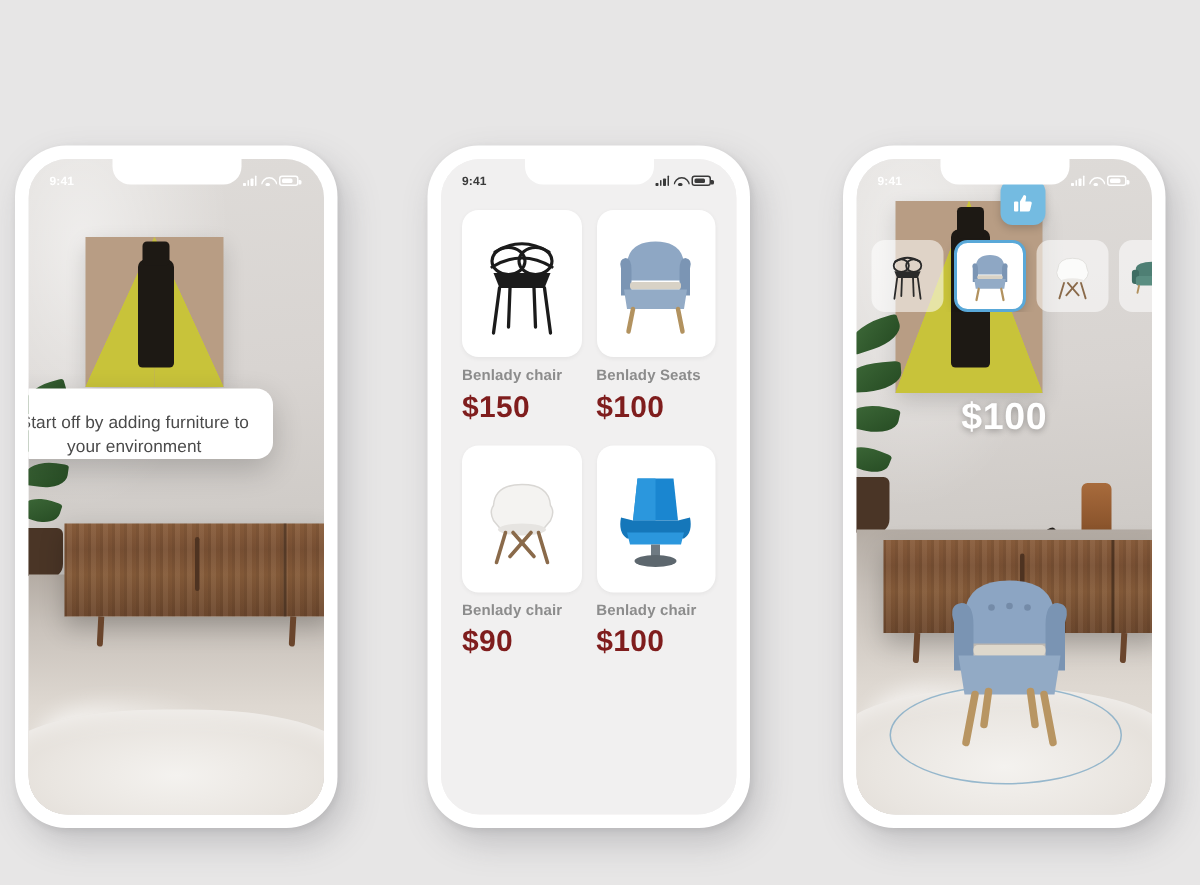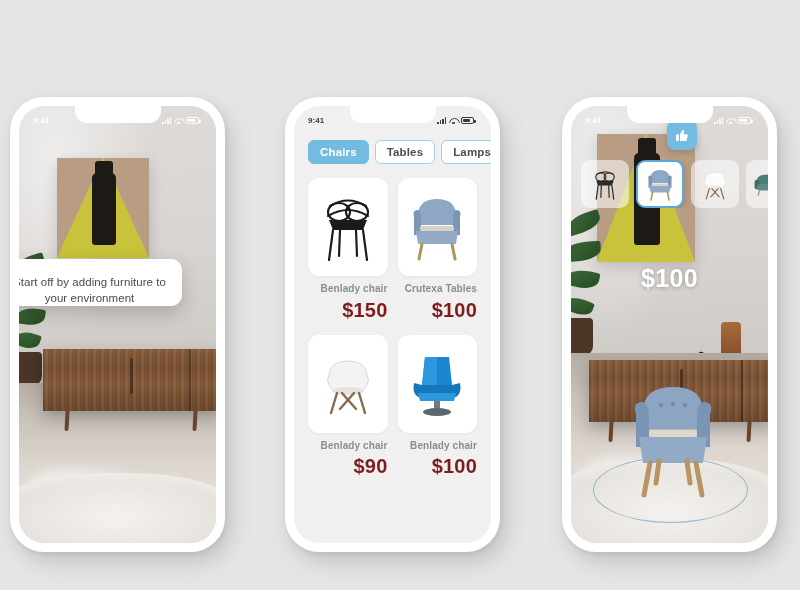--- a/index.html
+++ b/index.html
@@ -196,21 +196,21 @@
     flex:none; padding:5px 11px; border-radius:6px;
     font-size:11.5px; font-weight:bold; letter-spacing:.15px;
     background:#ffffff; border:1.2px solid #9fd0ea; color:#4d4d4d;
     cursor:pointer; white-space:nowrap;
   }
   .tab.active { background:#74bbe1; border-color:#74bbe1; color:#ffffff; }
   .grid {
     display:grid; grid-template-columns:1fr 1fr;
     gap:13px 10px; padding:0 14px;
   }
-  .card { text-align:right; }
+  .card { text-align:left; }
   .thumb {
     background:#ffffff; border-radius:11px;
     height:98px; display:flex; align-items:center; justify-content:center;
     box-shadow:0 1px 3px rgba(0,0,0,.05);
   }
   .pname {
     margin-top:7px; font-size:10px; line-height:12.5px;
     color:#8c8c8c; font-weight:bold; letter-spacing:.1px;
   }
   .pprice {
@@ -318,25 +318,20 @@
       </div>
 
     </div>
   </div>
 
   <div class="phone phone-2">
     <div class="screen">
 
       <div class="catalog">
 
-        <div class="tabs">
-          <button class="tab active">Chairs</button>
-          <button class="tab">Tables</button>
-          <button class="tab">Lamps</button>
-        </div>
 
         <div class="grid">
 
           <div class="card">
             <div class="thumb">
               <svg width="56" height="74" viewBox="0 0 56 74">
                 <g fill="none" stroke="#1b1b1b" stroke-width="2.1" stroke-linecap="round">
                   <ellipse cx="19" cy="22" rx="11" ry="9"></ellipse>
                   <ellipse cx="37" cy="22" rx="11" ry="9"></ellipse>
                   <path d="M10 16 Q28 5 46 16"></path>
@@ -362,21 +357,21 @@
                 <path d="M8 26 Q6 20 11 19 Q15 19 15 27 L15 44 L8 44 Z" fill="#7b95b4"></path>
                 <path d="M54 26 Q56 20 51 19 Q47 19 47 27 L47 44 L54 44 Z" fill="#7b95b4"></path>
                 <rect x="14" y="35" width="34" height="5" rx="2" fill="#d8d2c6"></rect>
                 <path d="M10 40 L52 40 L50 53 L12 53 Z" fill="#93abc6"></path>
                 <g stroke="#b2925f" stroke-width="3" stroke-linecap="round">
                   <line x1="16" y1="53" x2="13" y2="68"></line>
                   <line x1="46" y1="53" x2="49" y2="68"></line>
                 </g>
               </svg>
             </div>
-            <div class="pname">Crutexa Tables</div>
+            <div class="pname">Benlady Seats</div>
             <div class="pprice">$100</div>
           </div>
 
           <div class="card">
             <div class="thumb">
               <svg width="60" height="70" viewBox="0 0 60 70">
                 <path d="M11 26 Q12 12 30 12 Q48 12 49 26 Q52 30 49 36 L44 42 L16 42 L11 36 Q8 30 11 26 Z" fill="#f4f3f1" stroke="#d9d7d4" stroke-width="1"></path>
                 <ellipse cx="30" cy="42" rx="16" ry="4" fill="#e6e4e1"></ellipse>
                 <g stroke="#8a6a4a" stroke-width="2.4" stroke-linecap="round">
                   <line x1="19" y1="44" x2="13" y2="64"></line>

